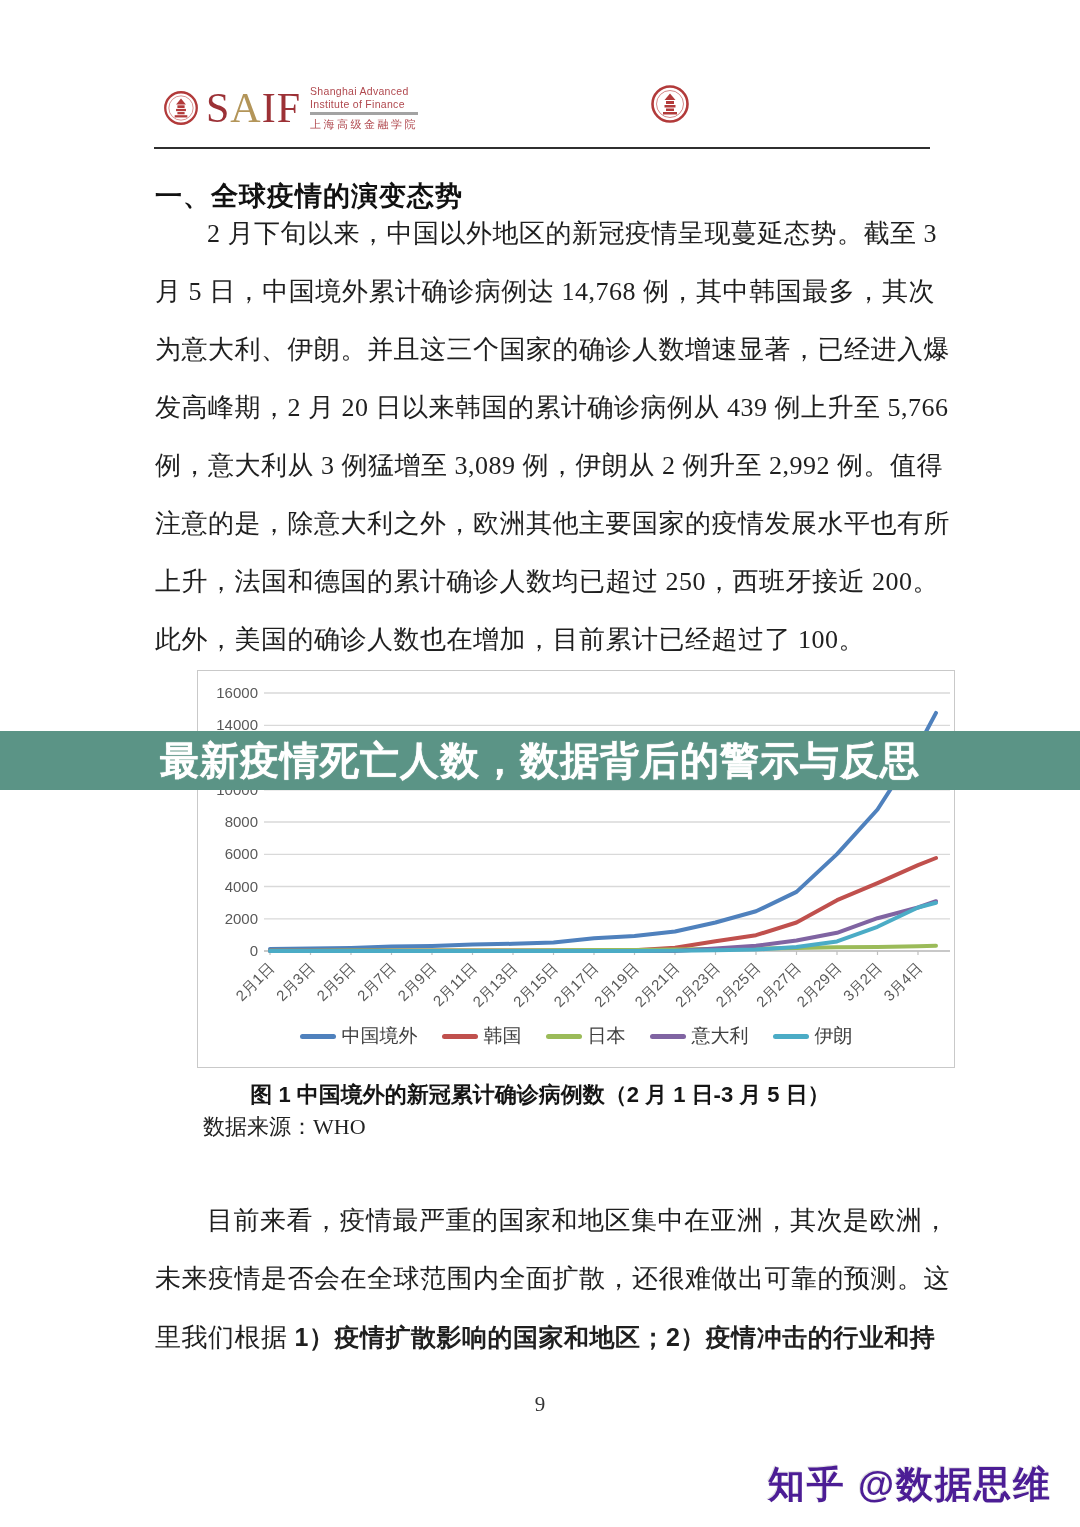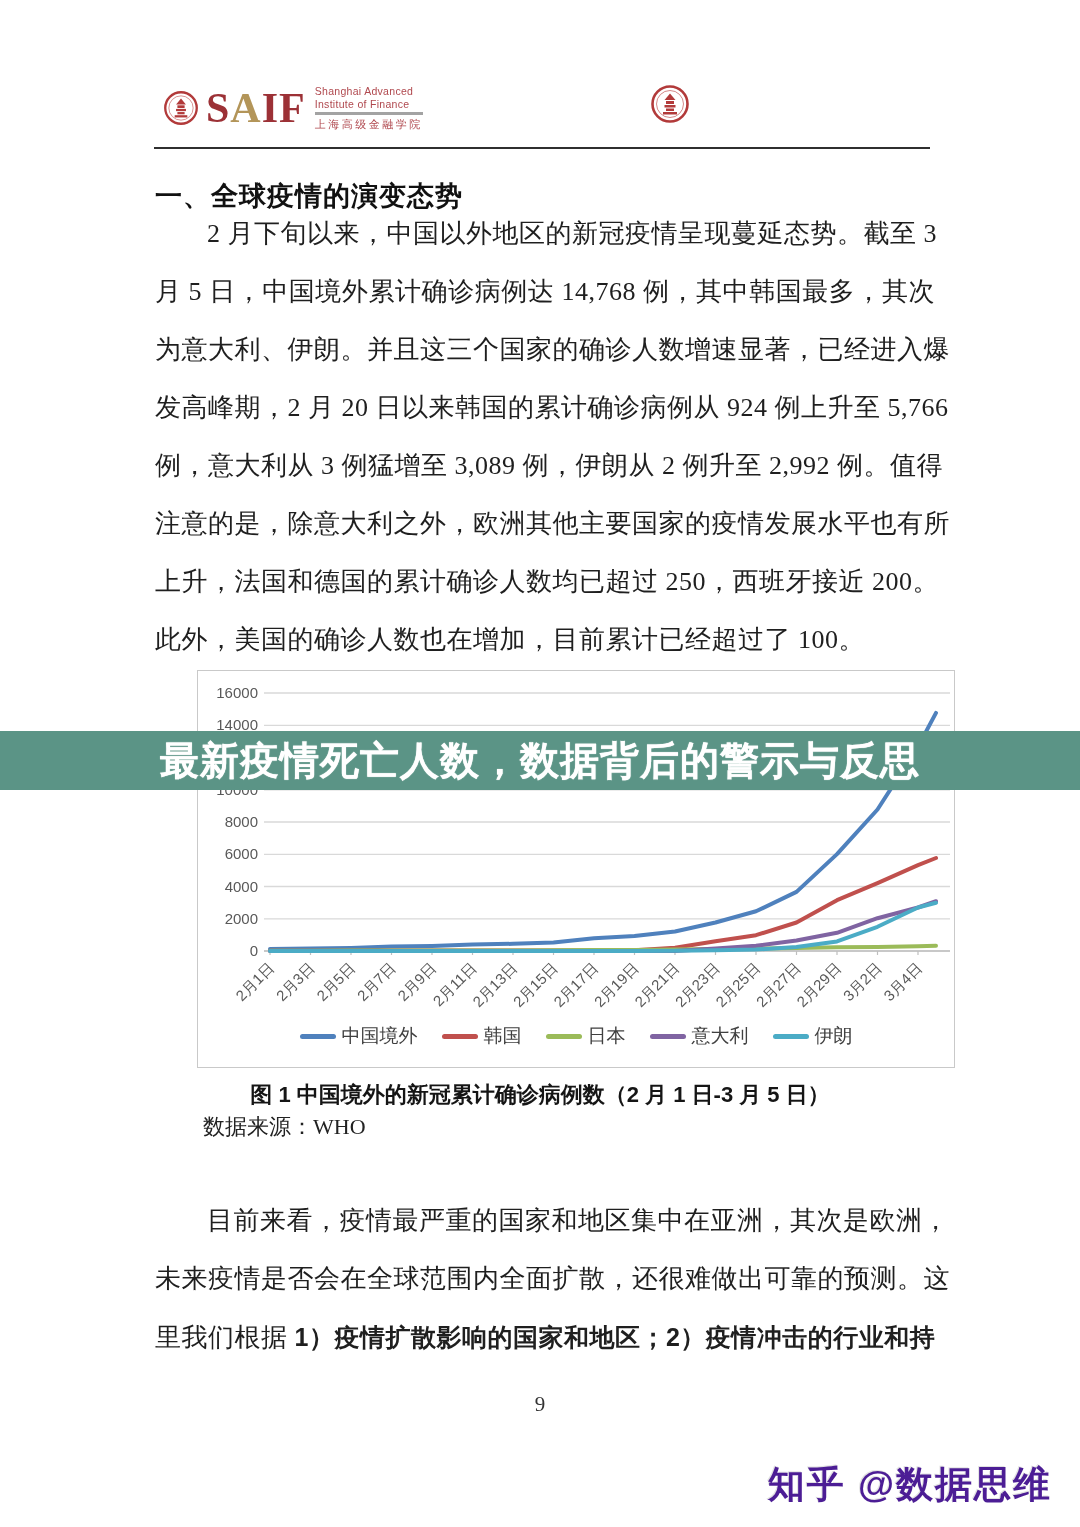--- a/index.html
+++ b/index.html
@@ -8,21 +8,21 @@
     background:#ffffff;
     font-family:"Liberation Serif","DejaVu Serif",serif;
     color:#1f1f1f;
   }
   .abs{position:absolute;}
 
   
   .logo{display:flex;align-items:center;}
   .seal{flex:0 0 auto;}
   .saif{left:163px;top:82px;height:52px;}
-  .saif-word{font-family:"Liberation Serif",serif;font-weight:700;font-size:42px;line-height:42px;letter-spacing:1px;margin-left:7px;}
+  .saif-word{font-family:"Liberation Serif",serif;font-weight:400;font-size:42px;line-height:42px;letter-spacing:1px;margin-left:7px;}
   .saif-word .red{color:#9c3136;}
   .saif-word .gold{color:#b39559;}
   .saif-side{margin-left:9px;color:#b0484e;font-family:"Liberation Sans",sans-serif;}
   .saif-side .en{font-size:10.5px;line-height:12.5px;letter-spacing:.3px;}
   .saif-side .cn{font-size:11px;line-height:14px;letter-spacing:2.5px;border-top:3px solid #a3a3a3;margin-top:2px;padding-top:2px;}
   .cafr{left:650px;top:84px;height:48px;align-items:flex-start;}
   .cafr-main{margin-left:8px;}
   .cafr-row{display:flex;align-items:flex-end;}
   .cafr-acronym{font-family:"Liberation Serif",serif;font-weight:700;font-size:37px;line-height:33px;color:#b29255;letter-spacing:1px;}
   .cafr-cn{font-size:16px;font-weight:700;color:#c03c38;margin-left:8px;line-height:18px;letter-spacing:1px;font-family:"Liberation Sans",sans-serif;}
@@ -104,21 +104,21 @@
   </div>
 
   <div class="abs hrule"></div>
 
   <h1 class="abs heading">一、全球疫情的演变态势</h1>
 
   <div class="abs para p1">
     <p class="bl ind">2 月下旬以来，中国以外地区的新冠疫情呈现蔓延态势。截至 3</p>
     <p class="bl">月 5 日，中国境外累计确诊病例达 14,768 例，其中韩国最多，其次</p>
     <p class="bl">为意大利、伊朗。并且这三个国家的确诊人数增速显著，已经进入爆</p>
-    <p class="bl">发高峰期，2 月 20 日以来韩国的累计确诊病例从 924 例上升至 5,766</p>
+    <p class="bl">发高峰期，2 月 20 日以来韩国的累计确诊病例从 439 例上升至 5,766</p>
     <p class="bl">例，意大利从 3 例猛增至 3,089 例，伊朗从 2 例升至 2,992 例。值得</p>
     <p class="bl">注意的是，除意大利之外，欧洲其他主要国家的疫情发展水平也有所</p>
     <p class="bl">上升，法国和德国的累计确诊人数均已超过 250，西班牙接近 200。</p>
     <p class="bl noj">此外，美国的确诊人数也在增加，目前累计已经超过了 100。</p>
   </div>
 
   <figure class="abs chartbox" style="margin:0">
     <svg id="chart-svg" width="755" height="348" viewBox="0 0 755 348">
         <line x1="66" y1="280.0" x2="752" y2="280.0" stroke="#d9d9d9" stroke-width="1.3"></line>
         <text x="60" y="285.0" text-anchor="end">0</text>

